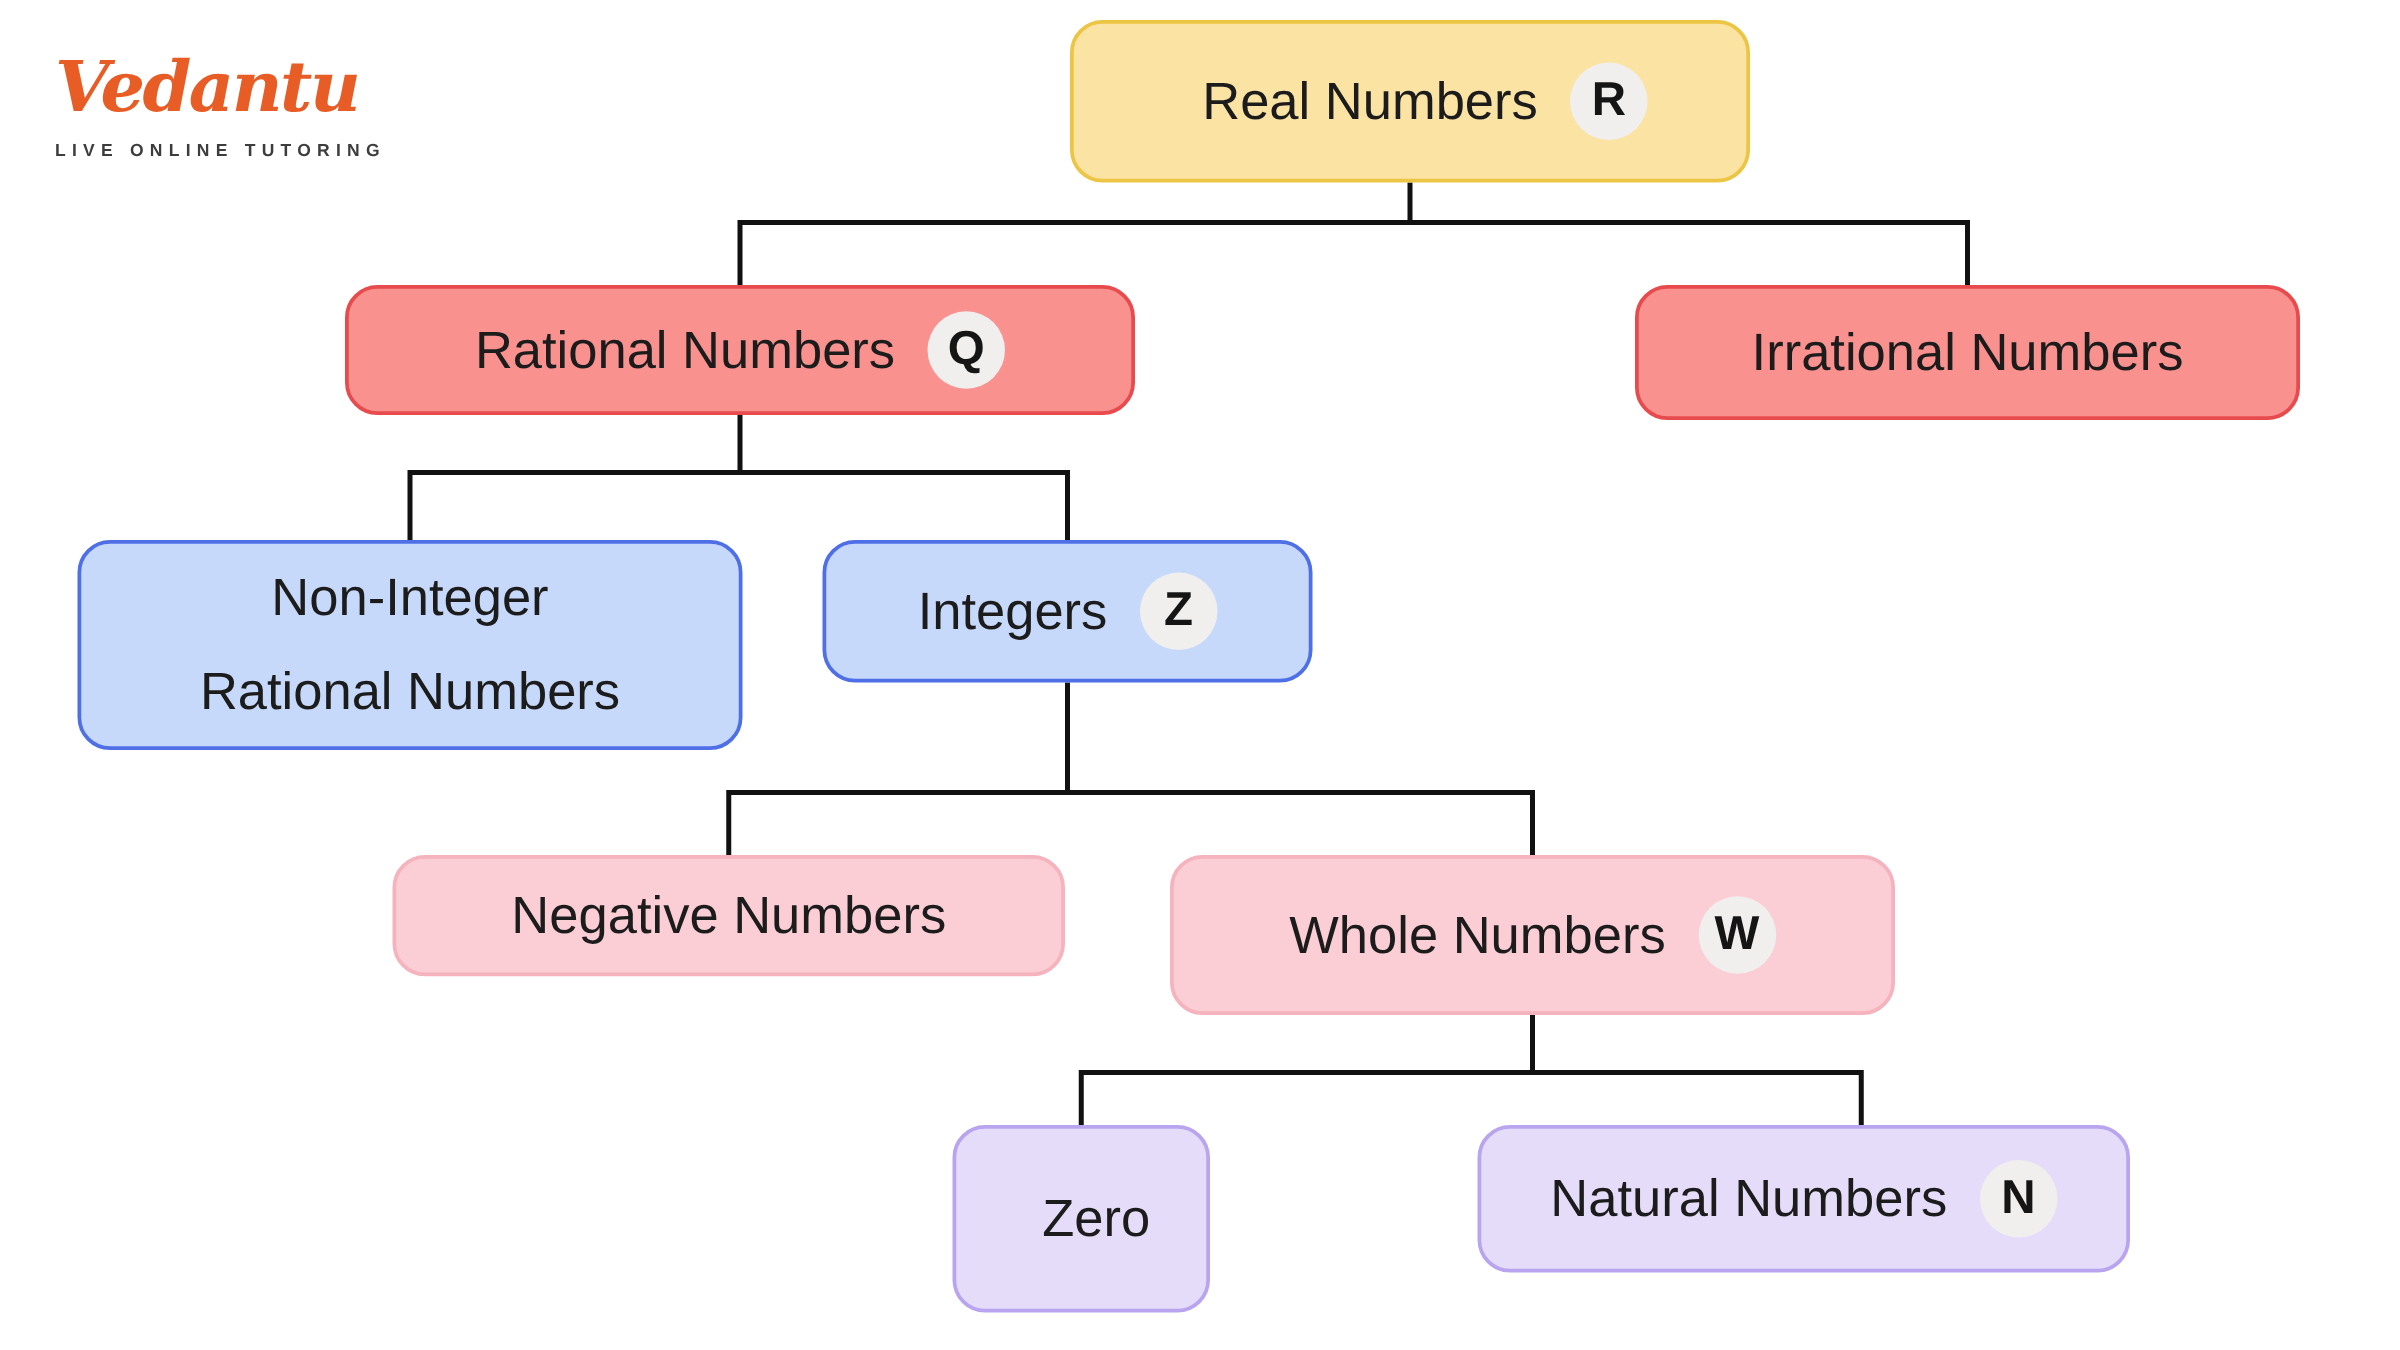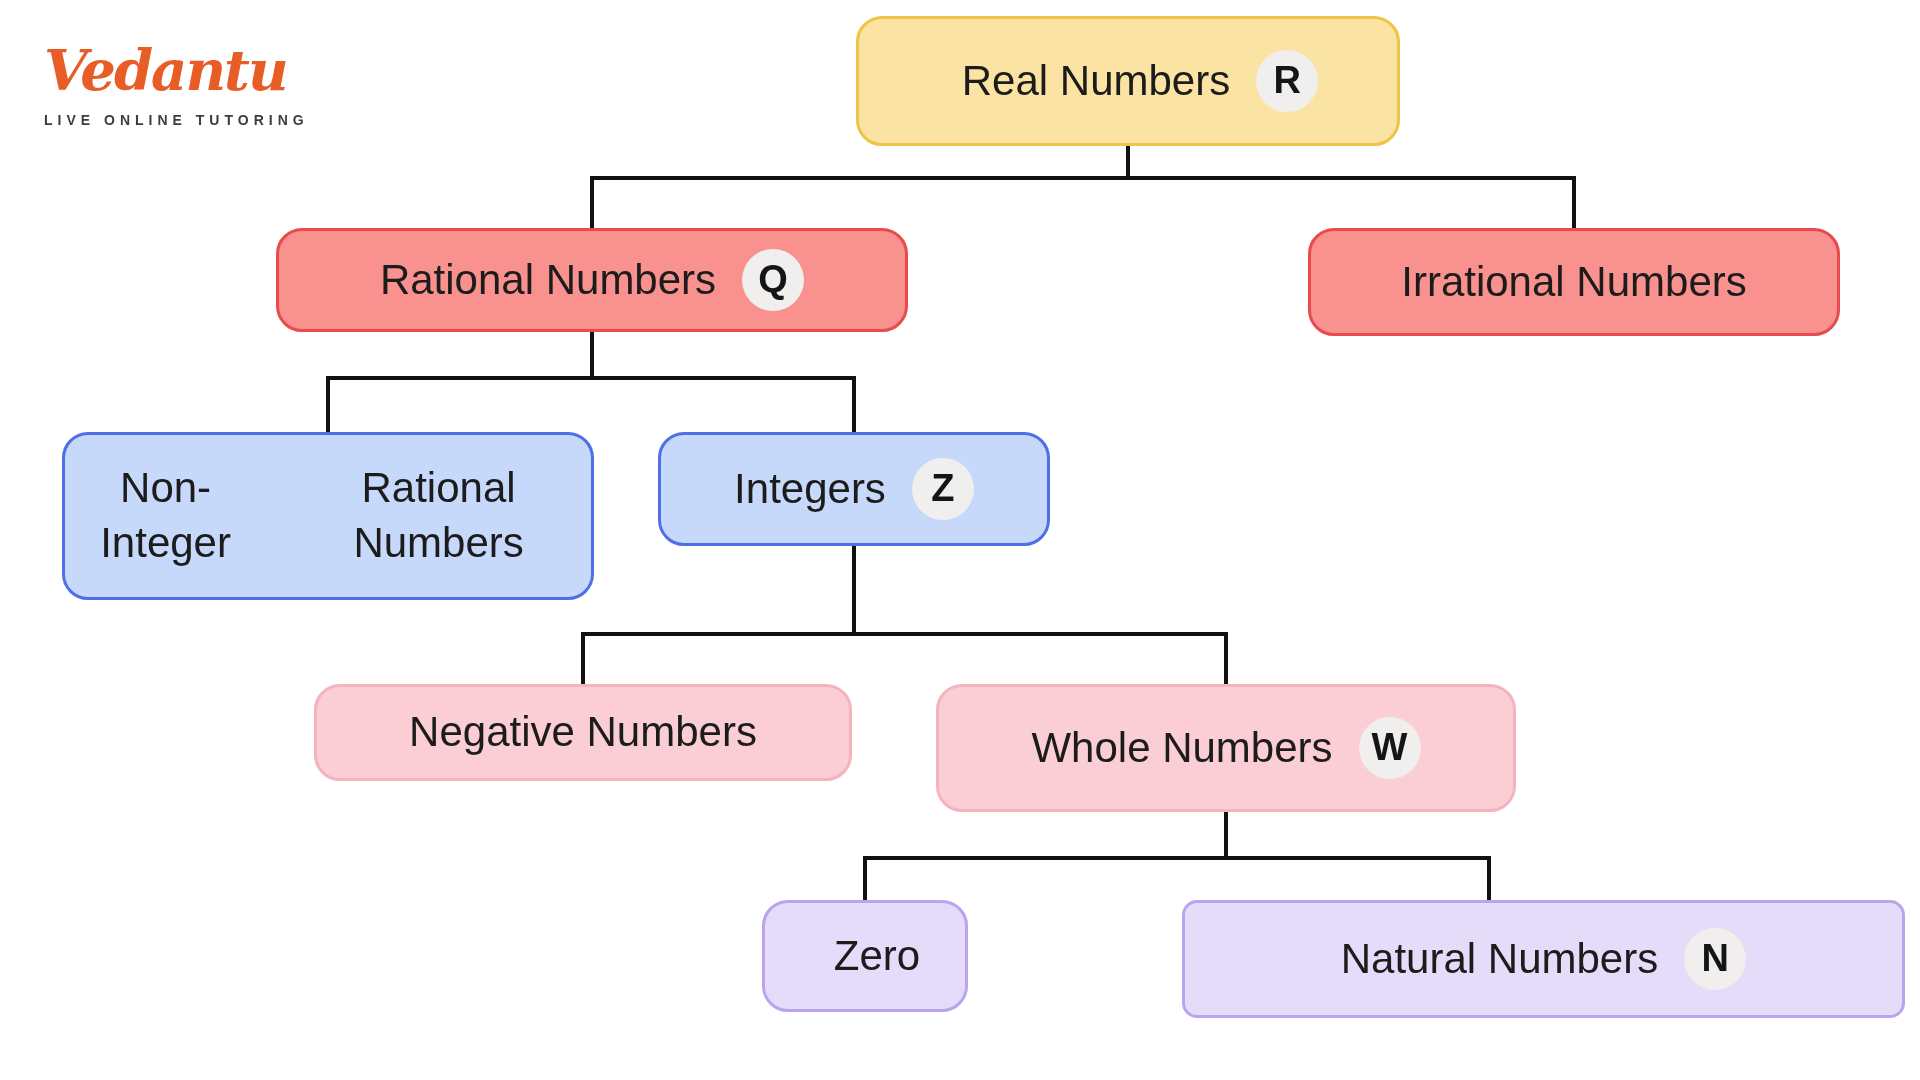--- a/index.html
+++ b/index.html
@@ -68,38 +68,38 @@
     border-radius: 50%;
     background: #f0efee;
     display: flex;
     align-items: center;
     justify-content: center;
     font-size: 38px;
     font-weight: 700;
     color: #151515;
     flex: 0 0 auto;
   }
-  .multiline { flex-direction: row; gap: 20px; }
+  .multiline { flex-direction: column; gap: 20px; }
 
   .lvl-real      { background: #fbe3a3; border-color: #edc544; }
   .lvl-red       { background: #f9918f; border-color: #e84b4d; }
   .lvl-blue      { background: #c7d9fb; border-color: #4f6fe6; }
   .lvl-pink      { background: #fbced5; border-color: #f5b3be; }
   .lvl-purple    { background: #e5dcfa; border-color: #b9a5ef; }
 
   
   .pos-real      { left: 856px;  top: 16px;  width: 544px; height: 130px; padding-left: 24px; }
   .pos-rational  { left: 276px;  top: 228px; width: 632px; height: 104px; }
   .pos-irrational{ left: 1308px; top: 228px; width: 532px; height: 108px; }
   .pos-nonint    { left: 62px;   top: 432px; width: 532px; height: 168px; }
   .pos-integers  { left: 658px;  top: 432px; width: 392px; height: 114px; }
   .pos-negative  { left: 314px;  top: 684px; width: 538px; height: 97px; }
   .pos-whole     { left: 936px;  top: 684px; width: 580px; height: 128px; }
-  .pos-zero      { left: 762px;  top: 900px; width: 206px; height: 112px; padding-left: 24px; }
-  .pos-natural   { left: 1182px; top: 900px; width: 723px; height: 118px; border-radius: 15px; }
+  .pos-zero      { left: 762px;  top: 900px; width: 206px; height: 150px; padding-left: 24px; }
+  .pos-natural   { left: 1182px; top: 900px; width: 522px; height: 118px; }
 </style>
 </head>
 <body>
 
 <div class="stage">
 
   <div class="logo">
     <div class="logo-brand">Vedantu</div>
     <div class="logo-tagline">LIVE ONLINE TUTORING</div>
   </div>

